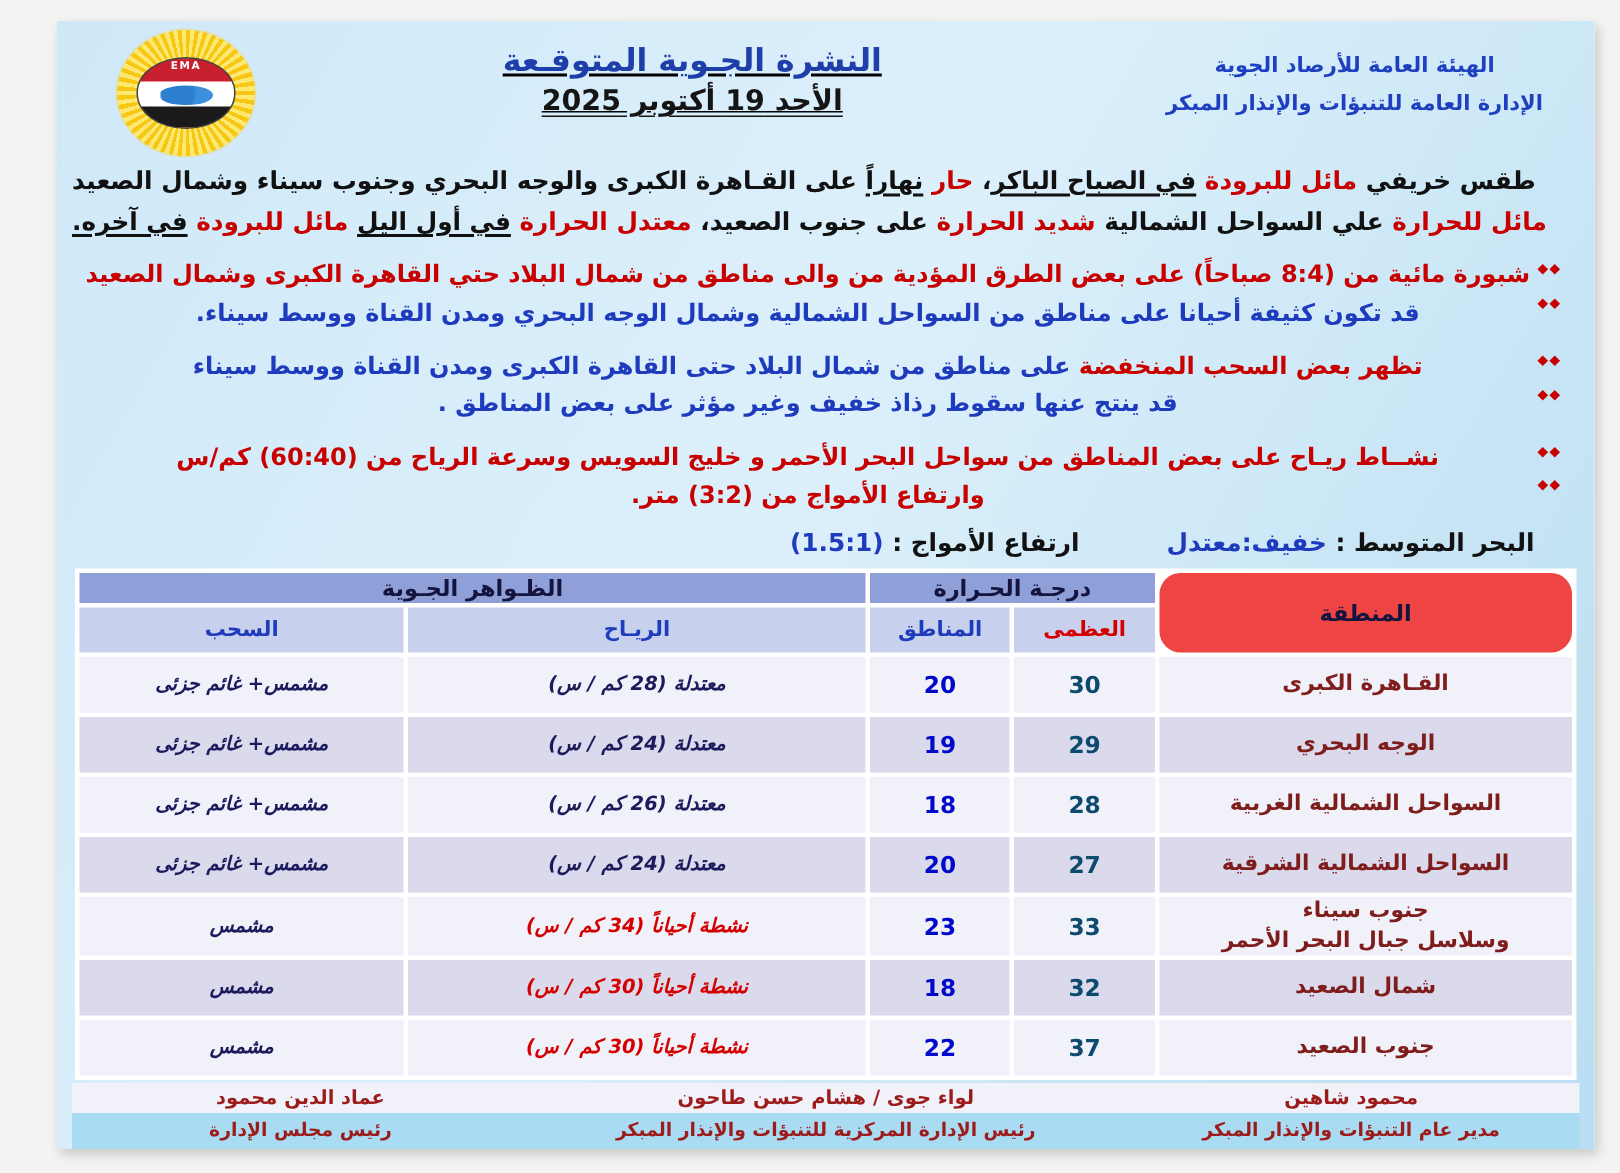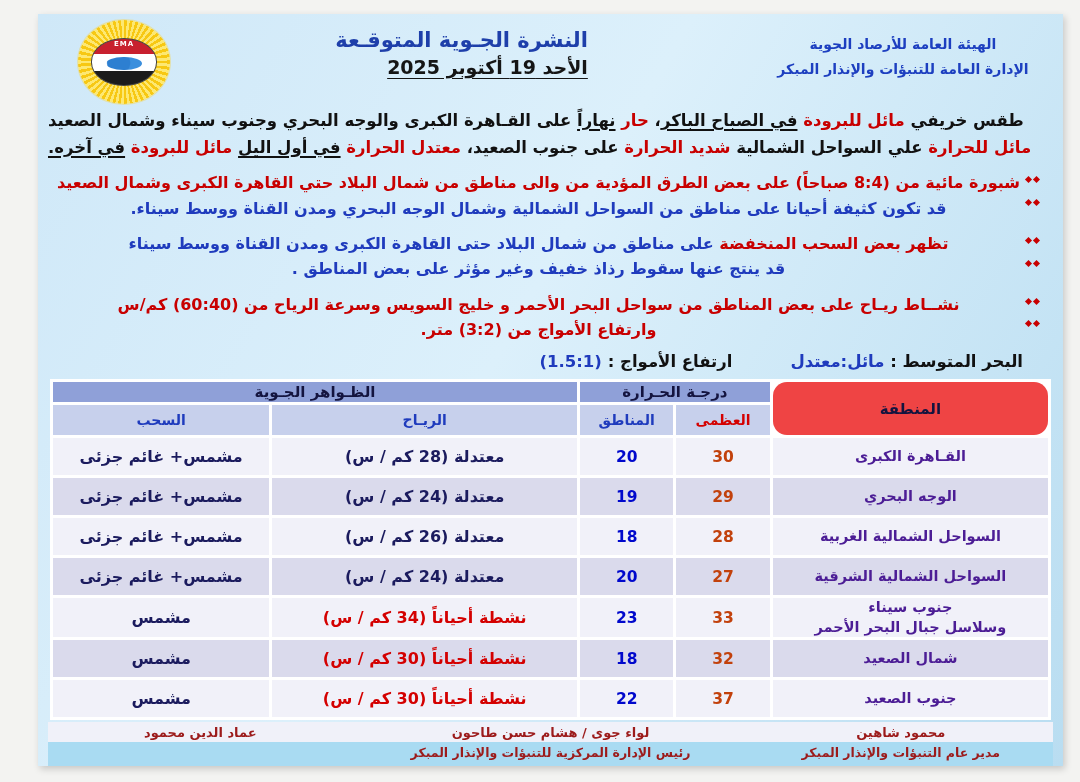--- a/index.html
+++ b/index.html
@@ -9,21 +9,21 @@
   }
   .doc {
     position:absolute; top:14px; left:38px; width:1025px; height:752px;
     background:linear-gradient(120deg,#cfe8f8 0%,#dcf0fb 45%,#b9ddf1 100%);
     box-shadow:2px 3px 7px rgba(0,0,0,.18);
     padding:6px 10px 0 10px;
   }
   
   .hdr { display:flex; justify-content:space-between; align-items:flex-start; height:86px; }
   .agency { width:300px; text-align:center; color:#1d3fc0; font-weight:bold; font-size:14px; line-height:1.8; padding-top:12px; }
-  .titleblock { text-align:right; padding-top:8px; }
+  .titleblock { text-align:center; padding-top:8px;text-decoration:underline; }
   .title { color:#1e3faa; font-weight:bold; font-size:21px; letter-spacing:0.5px; }
   .docdate { color:#151515; font-weight:bold; font-size:19px; margin-top:4px;
              text-decoration:underline; text-underline-offset:4px; }
   .logo { width:92px; height:84px; position:relative; margin-left:30px; }
   .sun { position:absolute; inset:0; border-radius:50%;
          background:repeating-conic-gradient(#f7c813 0deg 4deg, #fde872 4deg 8deg);
          box-shadow:0 0 0 1px rgba(250,210,60,.4); }
   .oval { position:absolute; left:14%; top:22%; width:72%; height:56%;
           border-radius:50%; overflow:hidden; border:1px solid #444;
           background:linear-gradient(180deg,#c8202e 0 33%,#ffffff 33% 70%,#1b1b1b 70% 100%); }
@@ -53,24 +53,24 @@
   col.c-region{width:28%;} col.c-max{width:9.5%;} col.c-min{width:9.5%;} col.c-wind{width:31%;} col.c-clouds{width:22%;}
   th, td { text-align:center; vertical-align:middle; font-weight:bold; }
   .th-top { background:#8fa0d8; color:#14143f; font-size:15px; height:20px; }
   .th-region { background:#ef4444; color:#14143f; font-size:15px;border-radius:14px; }
   .th-sub { background:#c7d0ec; font-size:14px; height:30px; }
   .th-max { color:#d40000; } .th-min { color:#1f3bbd; }
   .th-wind, .th-clouds { color:#1f3bbd; }
   td { height:37px; font-size:14px; color:#1b1b5e; }
   tr.lite td { background:#f1f1f9; }
   tr.alt td { background:#dadaec; }
-  .cell-region { font-size:14.5px; color:#4c1d95; white-space:pre-line; line-height:1.35; }
-  .cell-max { color:#c2410c; font-size:15.5px; }
+  .cell-region { font-size:14.5px; color:#7f1d1d; white-space:pre-line; line-height:1.35; }
+  .cell-max { color:#0c4a6e; font-size:15.5px; }
   .cell-min { color:#0008cc; font-size:15.5px; }
-  .cell-wind, .cell-clouds { font-size:16px; }
+  .cell-wind, .cell-clouds { font-size:13px;font-style:italic; }
   .wind-red { color:#d40000; }
   
   .footer { position:absolute; left:10px; right:10px; bottom:0; }
   .f-row { display:grid; grid-template-columns:1fr 1.3fr 1fr; text-align:center;
            color:#9c1b1b; font-weight:bold; }
   .f-names { background:#f0f1f9; font-size:13px; padding:3px 0 2px 0; }
   .f-titles { background:#a9dbf2; font-size:12.5px; padding:3px 0 6px 0; }
 </style>
 </head>
 <body>
@@ -135,21 +135,21 @@
       <div class="btext">
         <div><span class="seg-r">نشــاط ريـاح على بعض المناطق من سواحل البحر الأحمر و خليج السويس وسرعة الرياح من (60:40) كم/س</span></div>
         <div><span class="seg-r">وارتفاع الأمواج من (3:2) متر.</span></div>
       </div>
     </div>
   </div>
 
   <div class="sealine">
     <span>
       <span>البحر المتوسط :</span>
-      <span class="seaval">مائل:معتدل</span>
+      <span class="seaval">خفيف:معتدل</span>
     </span>
     <span>
       <span>ارتفاع الأمواج :</span>
       <span class="seaval">(1.5:1)</span>
     </span>
   </div>
 
   <table>
     <colgroup>
       <col class="c-region">
@@ -227,16 +227,17 @@
 
   <div class="footer">
     <div class="f-row f-names">
       <span>محمود شاهين</span>
       <span>لواء جوى / هشام حسن طاحون</span>
       <span>عماد الدين محمود</span>
     </div>
     <div class="f-row f-titles">
       <span>مدير عام التنبؤات والإنذار المبكر</span>
       <span>رئيس الإدارة المركزية للتنبؤات والإنذار المبكر</span>
+      <span>رئيس مجلس الإدارة</span>
     </div>
   </div>
 
 </div>
 
 </body></html>

